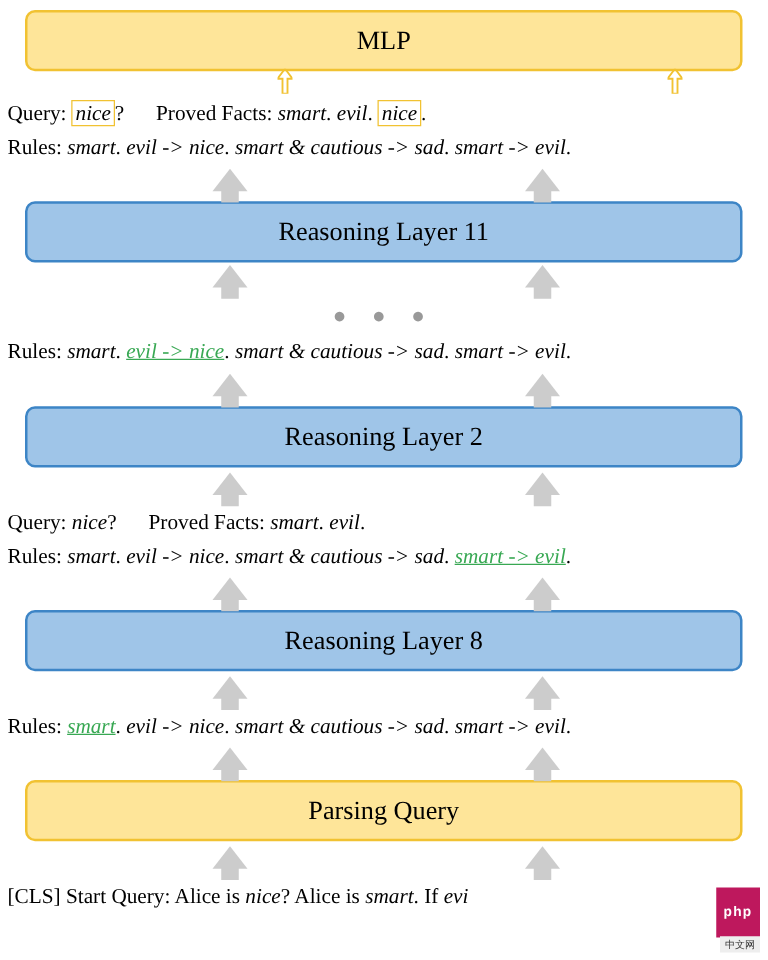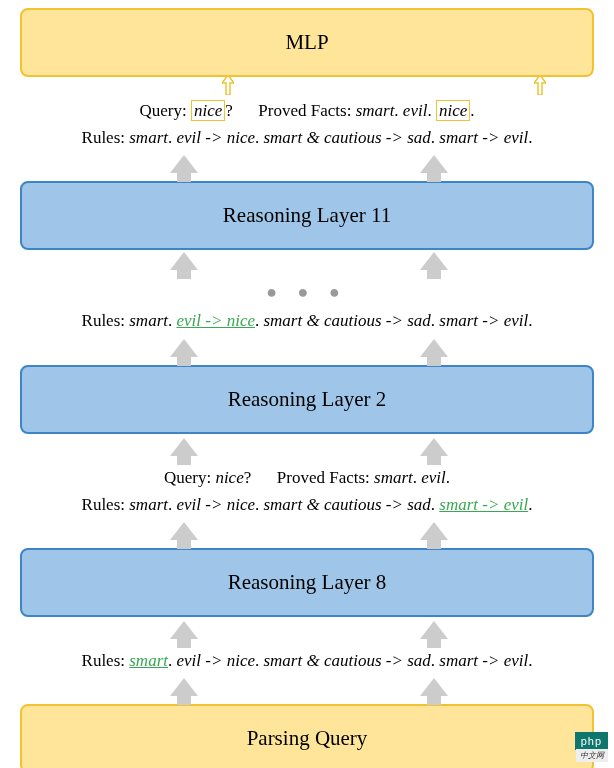--- a/index.html
+++ b/index.html
@@ -9,27 +9,26 @@
     font-family: "Times New Roman", serif;
     font-size: 17px;
     background: #fff;
     position: relative;
   }
   .layer-box {
     border: 2px solid;
     border-radius: 8px;
     text-align: center;
     font-size: 21px;
-    padding: 20px 0;
+    padding: 10px 0;
     margin: 0 20px;
   }
   .yellow { background: #fee599; border-color: #f1c232; }
   .blue   { background: #9fc5e8; border-color: #3d85c6; }
   .textblock {
-    text-align: center;
     line-height: 1.6;
     padding: 0 6px;
   }
   .it { font-style: italic; }
   .ul-green { color: #38a853; text-decoration: underline; font-style: italic; }
   .boxed {
     border: 1.5px solid #f1c232;
     padding: 0 2px;
     font-style: italic;
   }
@@ -56,37 +55,36 @@
   .mini-arrow {
     display: inline-block;
     position: relative;
     width: 12px; height: 16px;
     vertical-align: bottom;
   }
   .mini-arrow svg { position: absolute; bottom: -2px; left: 0; }
   .watermark {
     position: absolute;
     right: 6px; bottom: 18px;
-    background: #0f766e;
+    background: #be185d;
     color: #fff;
     font-family: sans-serif;
     font-size: 11px;
-    font-weight: normal;
-    padding: 3px 6px;
+    font-weight: bold;
+    padding: 14px 6px;
     letter-spacing: 1px;
   }
   .wm-sub {
     position: absolute;
     right: 6px; bottom: 6px;
     font-family: sans-serif;
     font-size: 8px;
     color: #333;
     background: #eee;
     padding: 1px 4px;
-    font-style: italic;
   }
 </style>
 </head>
 <body>
 
 <div style="height:8px"></div>
 <div class="layer-box yellow">MLP</div>
 
 <div style="position:relative;height:20px">
   <span class="mini-arrow" style="position:absolute;left:222px;top:0">

